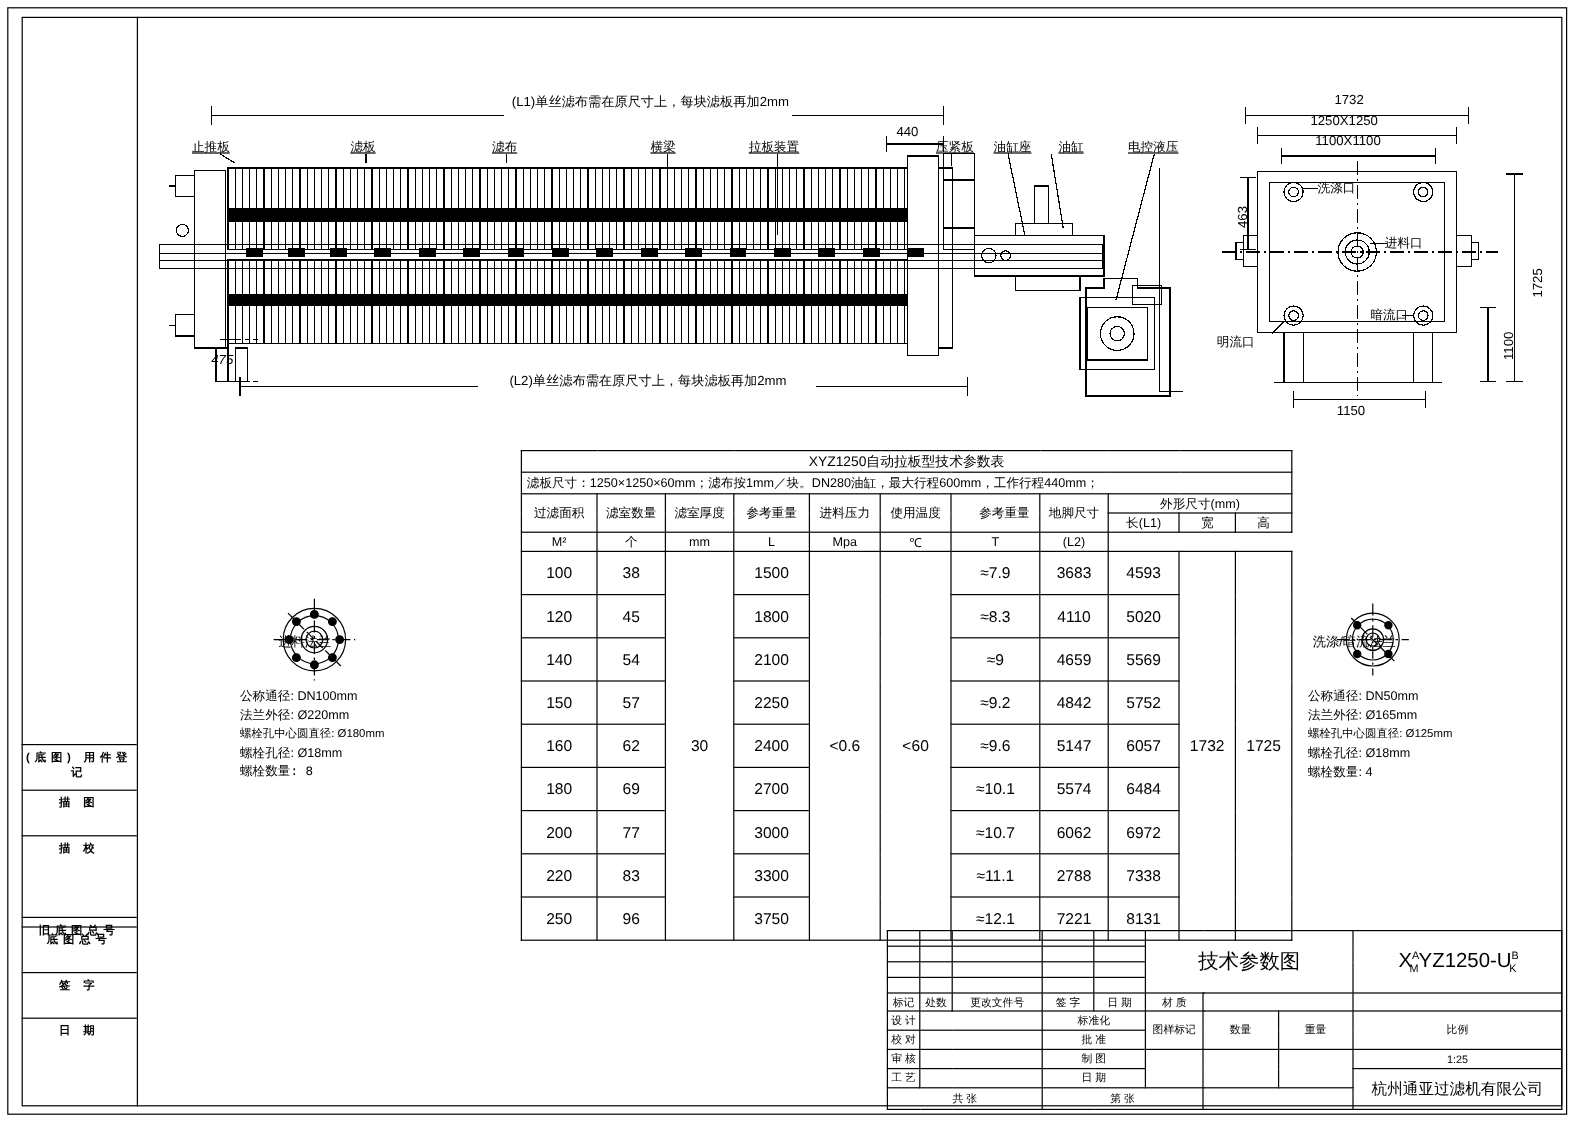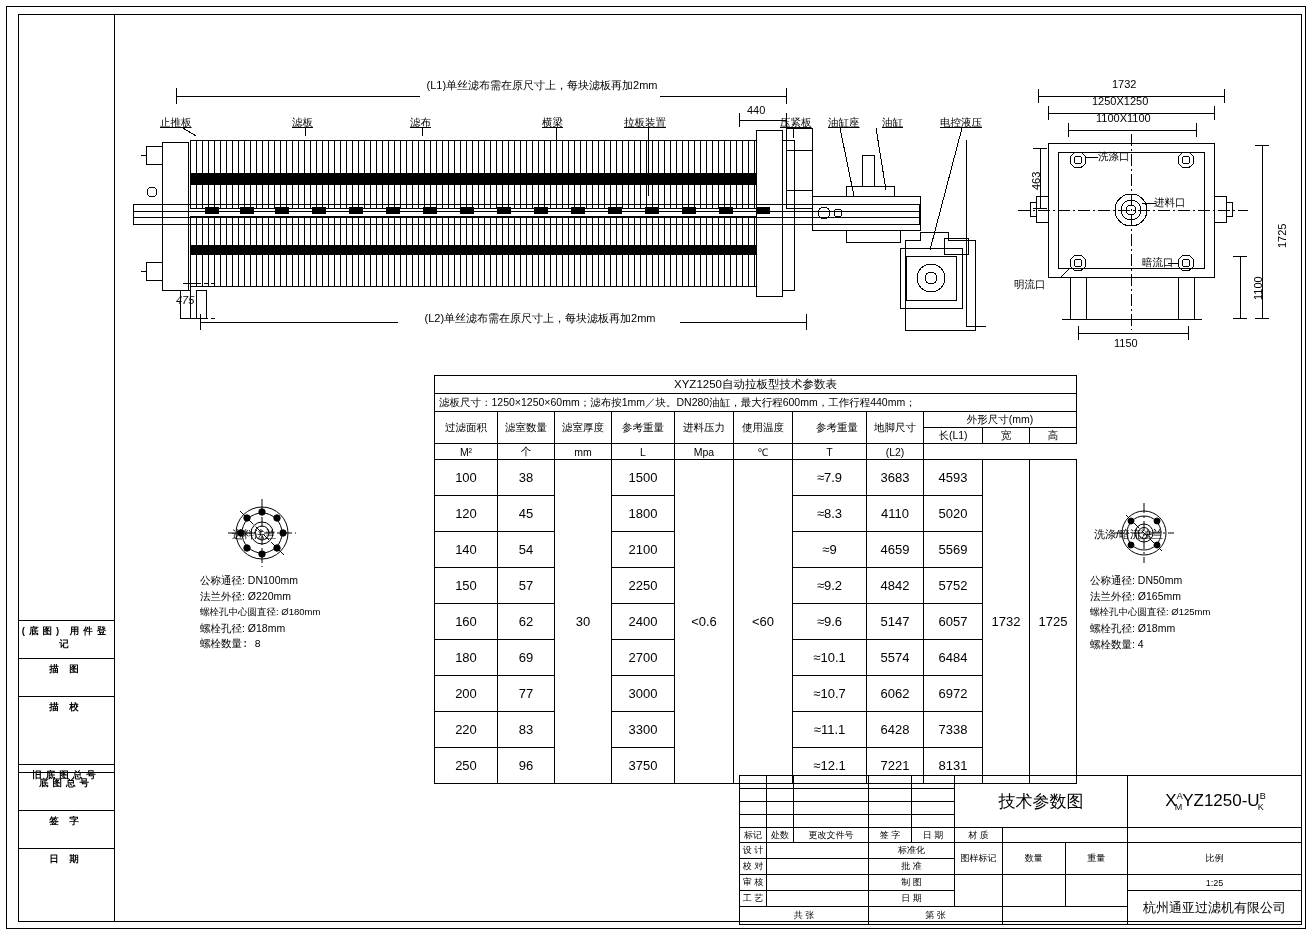--- a/index.html
+++ b/index.html
@@ -609,21 +609,21 @@
       <td>3000</td>
       <td>≈10.7</td>
       <td>6062</td>
       <td>6972</td>
     </tr>
     <tr class="dr">
       <td>220</td>
       <td>83</td>
       <td>3300</td>
       <td>≈11.1</td>
-      <td>6428</td>
+      <td>2788</td>
       <td>7338</td>
     </tr>
     <tr class="dr">
       <td>250</td>
       <td>96</td>
       <td>3750</td>
       <td>≈12.1</td>
       <td>7221</td>
       <td>8131</td>
     </tr>

